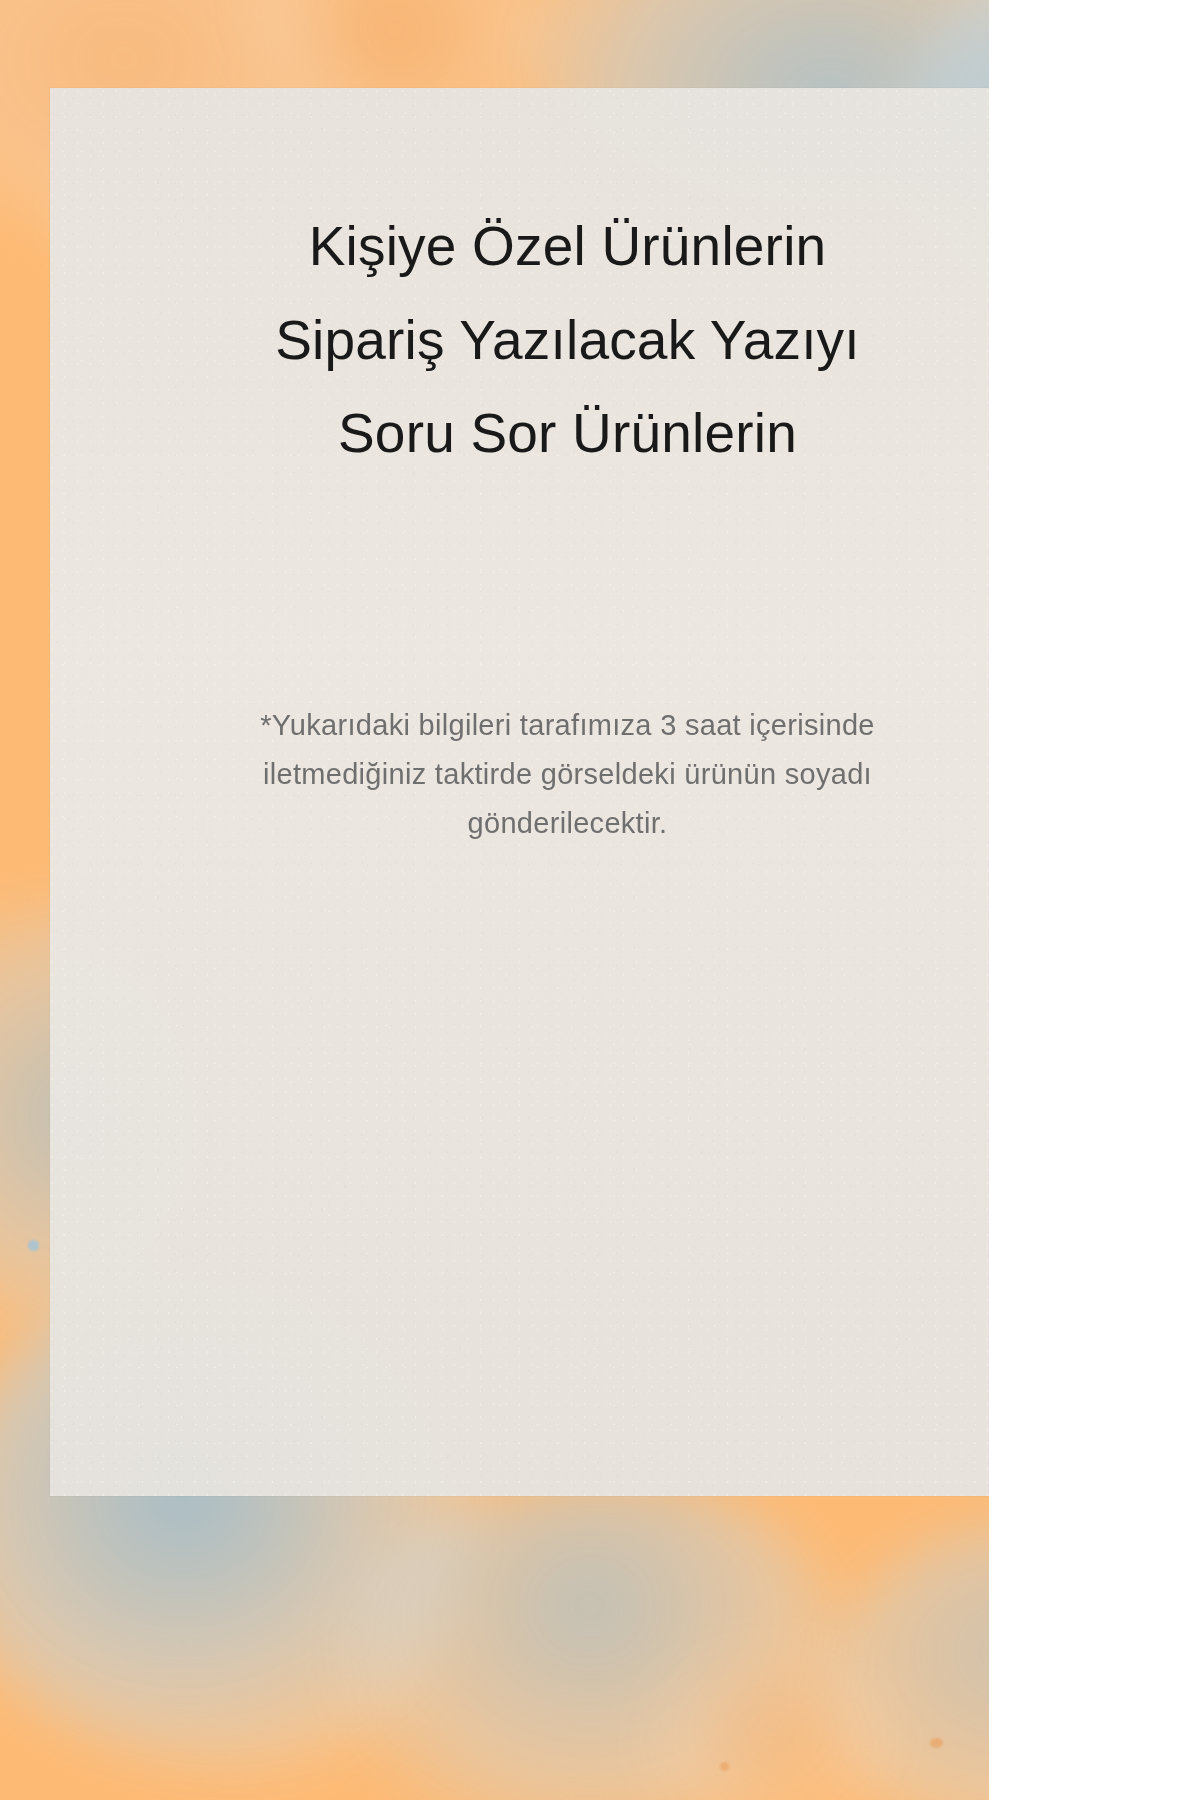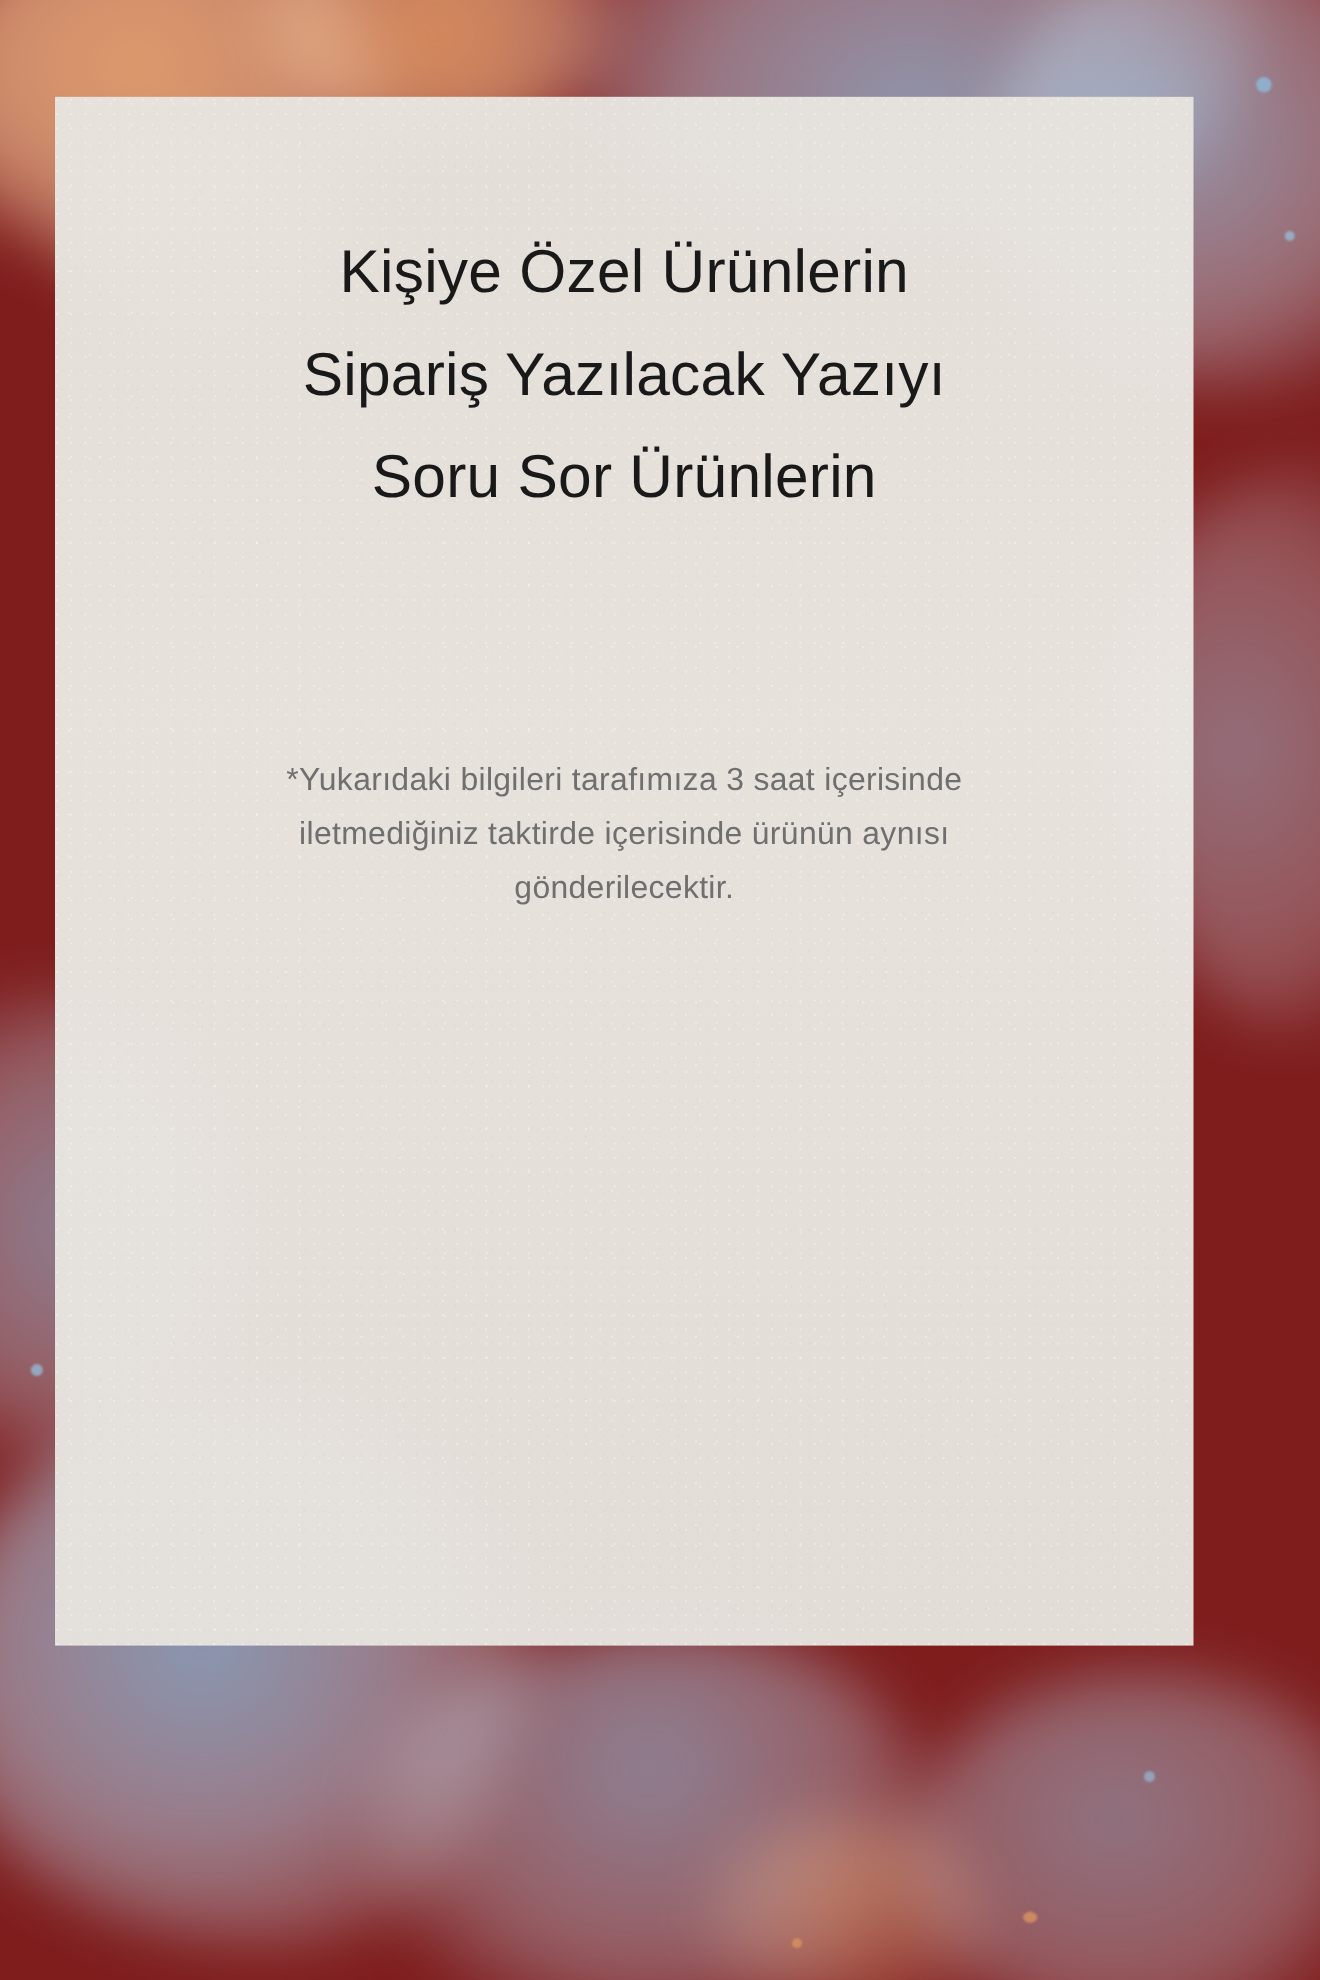--- a/index.html
+++ b/index.html
@@ -9,23 +9,23 @@
   body {
     width: 1200px;
     height: 1800px;
     font-family: "Liberation Sans", sans-serif;
     background: #ffffff;
     overflow: hidden;
   }
 
   .poster {
     position: relative;
-    width: 1200px;
+    width: 989px;
     height: 1800px;
-    background: #7f1d1d;
+    background: #fdba74;
     overflow: hidden;
   }
 
   
   .bg-layer {
     position: absolute;
     inset: 0;
     overflow: hidden;
   }
   .blob {
@@ -183,21 +183,21 @@
   .details .emph { font-weight: 700; }
 
   .note-gap { height: 96px; }
 
   .note {
     color: #6f6f6f;
     font-size: 29px;
     line-height: 1.70;
     font-weight: 400;
     letter-spacing: 0.3px;
-    margin: 0;
+    margin: 16px;
     padding: 0 32px;
   }
   .note .ln { display: block; }
 </style>
 </head>
 <body>
 
 <div class="poster">
 
   <div class="bg-layer">
@@ -230,20 +230,20 @@
         <span class="ln">Soru Sor Ürünlerin</span>
       </div>
 
       <div class="gap"></div>
 
 
       <div class="note-gap"></div>
 
       <div class="note">
         <span class="ln">*Yukarıdaki bilgileri tarafımıza 3 saat içerisinde</span>
-        <span class="ln">iletmediğiniz taktirde içerisinde ürünün aynısı</span>
+        <span class="ln">iletmediğiniz taktirde görseldeki ürünün soyadı</span>
         <span class="ln">gönderilecektir.</span>
       </div>
 
     </div>
   </div>
 
 </div>
 
 </body></html>

